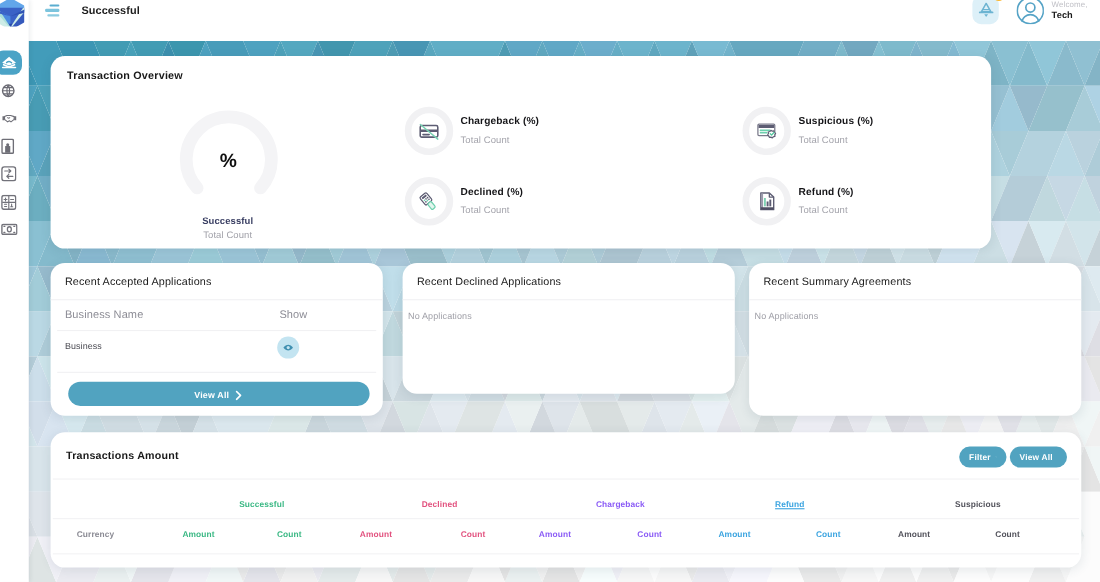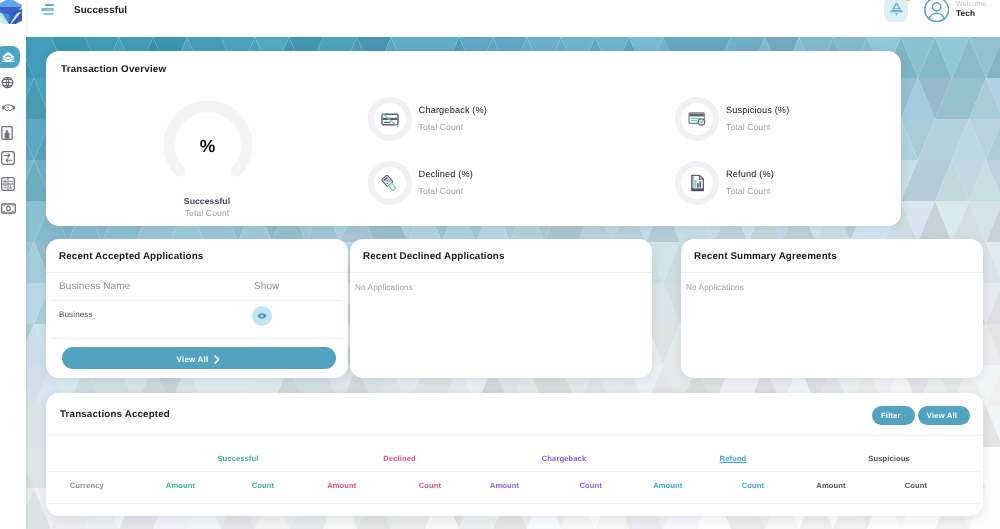--- a/index.html
+++ b/index.html
@@ -46,32 +46,32 @@
 
   .gauge{position:absolute;left:115.5px;top:47.5px;width:92px;height:92px}
   .gauge svg{display:block}
   .gauge .pct{position:absolute;left:0;top:2px;width:92px;height:92px;display:flex;align-items:center;justify-content:center;font-size:17.5px;font-weight:700;color:#0d0d0d;letter-spacing:-.3px}
   .gauge-cap{position:absolute;left:81px;top:144px;width:160px;text-align:center}
   .gauge-cap .l1{font-size:8.6px;font-weight:700;color:#3a3f63;line-height:12px;letter-spacing:.1px}
   .gauge-cap .l2{font-size:8.6px;color:#a0a0a8;line-height:12px;letter-spacing:.1px}
 
   .metric{position:absolute;height:42px}
   .metric .ring{position:absolute;left:0;top:0;width:44px;height:44px;border-radius:50%;background:#fff;border:6.5px solid #f1f1f3;display:flex;align-items:center;justify-content:center}
-  .metric .mt{position:absolute;left:51px;top:8px;font-size:9.2px;font-weight:400;color:#151518;letter-spacing:.15px;white-space:nowrap}
+  .metric .mt{position:absolute;left:51px;top:8px;font-size:9.2px;font-weight:700;color:#151518;letter-spacing:.15px;white-space:nowrap}
   .metric .ms{position:absolute;left:51px;top:25px;font-size:8.6px;color:#a2a2aa;letter-spacing:.1px;white-space:nowrap}
   #m0{left:321.6px;top:46px}
   #m1{left:321.6px;top:110px}
   #m2{left:629px;top:46px}
   #m3{left:629px;top:110px}
 
   
   #c-accept{left:20px;top:202px;width:302px;height:139px}
-  #c-decline{left:324px;top:202px;width:302px;height:139px}
+  #c-decline{left:340px;top:202px;width:302px;height:119px}
   #c-signed{left:655px;top:202px;width:302px;height:139px}
-  .mid-title{position:absolute;left:13px;top:12px;font-size:9.8px;font-weight:700;color:#191919;letter-spacing:.15px}
+  .mid-title{position:absolute;left:13px;top:12px;font-size:9.8px;font-weight:400;color:#191919;letter-spacing:.15px}
   .mid-sep{position:absolute;left:0;top:33px;width:100%;height:1px;background:#f1f1f3}
   .empty-txt{position:absolute;left:5px;top:44px;font-size:8.2px;color:#a0a0a8;letter-spacing:.1px}
   .th{position:absolute;top:42px;font-size:10px;color:#8c8c95;letter-spacing:.1px}
   .td{position:absolute;top:71px;font-size:8.1px;color:#4b4b53;letter-spacing:.1px}
   .rowsep{position:absolute;left:6px;right:6px;height:1px;background:#f1f1f3}
   .eye{position:absolute;left:206px;top:67px;width:20px;height:20px;border-radius:50%;background:#c3e4f1;display:flex;align-items:center;justify-content:center;cursor:pointer}
   .btn-viewall{position:absolute;left:15.5px;top:108px;width:274px;height:22px;border-radius:11px;background:#51a3c0;color:#fff;display:flex;align-items:center;justify-content:center;gap:6px;font-size:8px;font-weight:700;cursor:pointer;letter-spacing:.2px;padding-top:2px}
 
   
   #c-summary{left:20px;top:356px;width:937px;height:123px}
@@ -457,38 +457,38 @@
       <div class="empty-txt">No Applications</div>
     </div>
 
     <div class="card" id="c-signed">
       <div class="mid-title">Recent Summary Agreements</div>
       <div class="mid-sep"></div>
       <div class="empty-txt">No Applications</div>
     </div>
 
     <div class="card" id="c-summary">
-      <div class="card-title" id="sum-title">Transactions Accepted</div>
+      <div class="card-title" id="sum-title">Transactions Amount</div>
       <div class="btn-sm" id="btn-filter">
         <span>Filter</span>
         <svg width="7" height="5" viewBox="0 0 10 7" fill="none">
           <path d="M1.2 1.4 5 5.2l3.8-3.8" stroke="#fff" stroke-width="1.6" stroke-linecap="round" stroke-linejoin="round"></path>
         </svg>
       </div>
       <div class="btn-sm" id="btn-viewall2">
         <span>View All</span>
         <svg width="6" height="8" viewBox="0 0 8 11" fill="none">
           <path d="M1.4 1.2 5.8 5.5l-4.4 4.3" stroke="#fff" stroke-width="1.8" stroke-linecap="round" stroke-linejoin="round"></path>
         </svg>
       </div>
       <div class="sum-sep"></div>
       <div class="grp" style="left: 192px; color: rgb(58, 184, 132);">Successful</div>
       <div class="grp" style="left: 353.6px; color: rgb(226, 82, 127);">Declined</div>
       <div class="grp" style="left: 518px; color: rgb(139, 92, 246);">Chargeback</div>
-      <div class="grp" style="left: 687px; color: rgb(59, 164, 224); text-decoration: underline;">Refund</div>
+      <div class="grp" style="left: 672px; color: rgb(59, 164, 224); text-decoration: underline;">Refund</div>
       <div class="grp" style="left: 843px; color: rgb(82, 82, 91);">Suspicious</div>
       <div class="sum-sep2"></div>
       <div class="col" style="left: 40.8px; color: rgb(138, 138, 147);">Currency</div>
       <div class="col" style="left: 134.5px; color: rgb(58, 184, 132);">Amount</div>
       <div class="col" style="left: 217px; color: rgb(58, 184, 132);">Count</div>
       <div class="col" style="left: 295.8px; color: rgb(226, 82, 127);">Amount</div>
       <div class="col" style="left: 384px; color: rgb(226, 82, 127);">Count</div>
       <div class="col" style="left: 458.5px; color: rgb(139, 92, 246);">Amount</div>
       <div class="col" style="left: 544.6px; color: rgb(139, 92, 246);">Count</div>
       <div class="col" style="left: 621.8px; color: rgb(59, 164, 224);">Amount</div>

